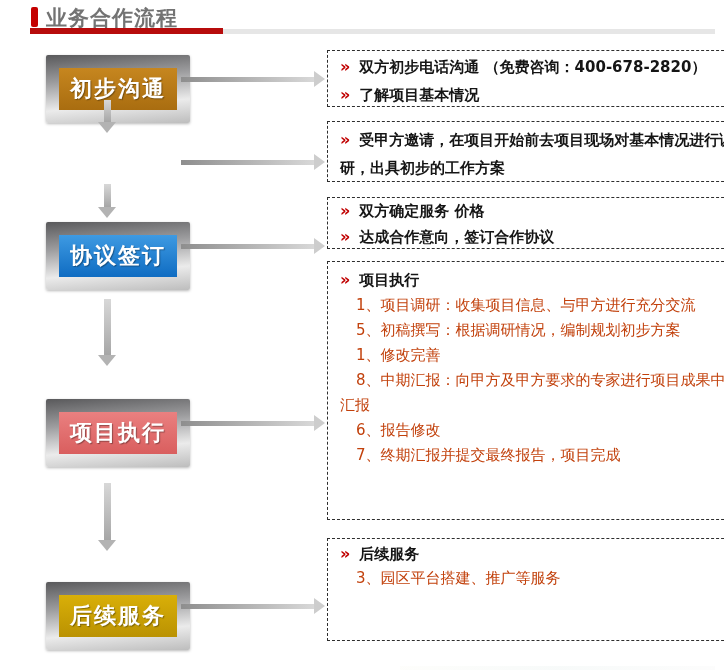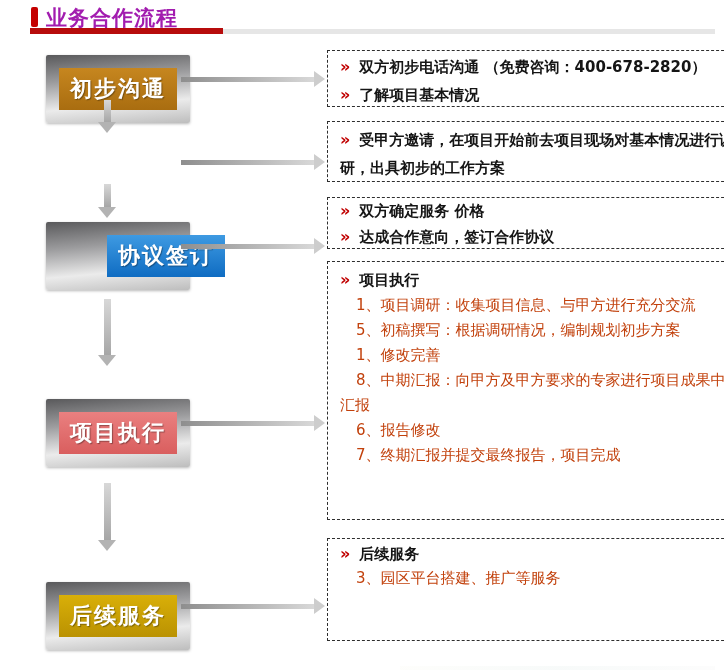--- a/index.html
+++ b/index.html
@@ -2,35 +2,35 @@
 <html><head>
 <meta charset="utf-8">
 <style>
   html,body{margin:0;padding:0;background:#fff;}
   .page{position:relative;width:724px;height:670px;background:#ffffff;overflow:hidden;
         font-family:"DejaVu Sans","Liberation Sans",sans-serif;}
 
   
   .accent-bar{position:absolute;left:31px;top:7px;width:7px;height:20px;background:#c40000;border-radius:2px;}
   .page-title{position:absolute;left:46px;top:4px;margin:0;font-size:21px;font-weight:bold;
-              color:#a21caf;letter-spacing:1px;}
+              color:#737373;letter-spacing:1px;}
   .rule-red{position:absolute;left:30px;top:28px;width:193px;height:6px;background:#b70c0c;}
   .rule-gray{position:absolute;left:223px;top:29px;width:492px;height:5px;background:#e6e6e6;}
 
   
   .step{position:absolute;left:46px;width:118px;height:42px;padding:13px;
         background:linear-gradient(175deg,#59595b 0%,#9c9c9e 35%,#ebebeb 70%,#bdbdbd 100%);
         border-radius:2px;box-shadow:0 1px 3px rgba(0,0,0,.28);}
   .step-face{width:100%;height:100%;display:flex;align-items:center;justify-content:center;
              color:#ffffff;font-weight:bold;font-size:22px;letter-spacing:2px;
              text-shadow:1px 1px 1px rgba(0,0,0,.35);}
   .s1{top:55px}.s2{top:138px}.s3{top:222px}.s4{top:399px}.s5{top:582px}
   .face-orange{background:linear-gradient(180deg,#c6861f,#a96d10);}
   .face-red{background:linear-gradient(180deg,#e81414,#bf0404);}
-  .face-blue{background:linear-gradient(180deg,#3e9ae2,#0f6cc2);margin-left:48px;}
+  .face-blue{background:linear-gradient(180deg,#3e9ae2,#0f6cc2);}
   .face-salmon{background:linear-gradient(180deg,#ea8080,#d95e5e);}
   .face-gold{background:linear-gradient(180deg,#d9af08,#ba9202);}
 
   
   .v-arrow{position:absolute;left:98px;width:18px;display:flex;flex-direction:column;align-items:center;}
   .v-shaft{width:7px;flex:1;background:linear-gradient(180deg,#d8d8d8,#a6a6a6);}
   .v-head{width:0;height:0;border-left:9px solid transparent;border-right:9px solid transparent;
           border-top:11px solid #b3b3b3;}
   .va1{top:100px;height:33px}.va2{top:184px;height:34px}.va3{top:299px;height:67px}.va4{top:483px;height:68px}
 

